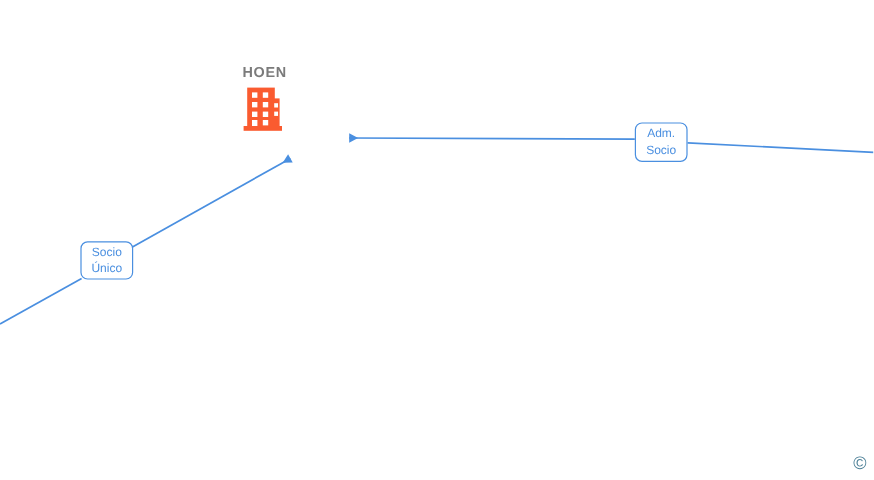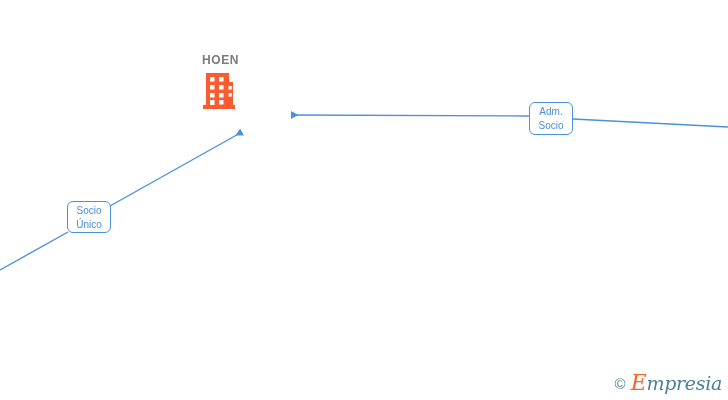--- a/index.html
+++ b/index.html
@@ -161,16 +161,15 @@
     <span class="rel-line">Único</span>
   </div>
 
   <div class="relation-box" id="box-adm-unico">
     <span class="rel-line">Adm.</span>
     <span class="rel-line">Socio</span>
   </div>
 
   <div class="watermark">
     <span class="wm-copy">©</span>
-    <span class="wm-text"><span class="wm-initial">E</span><span>mpresia</span></span>
   </div>
 
 </div>
 
 </body></html>

